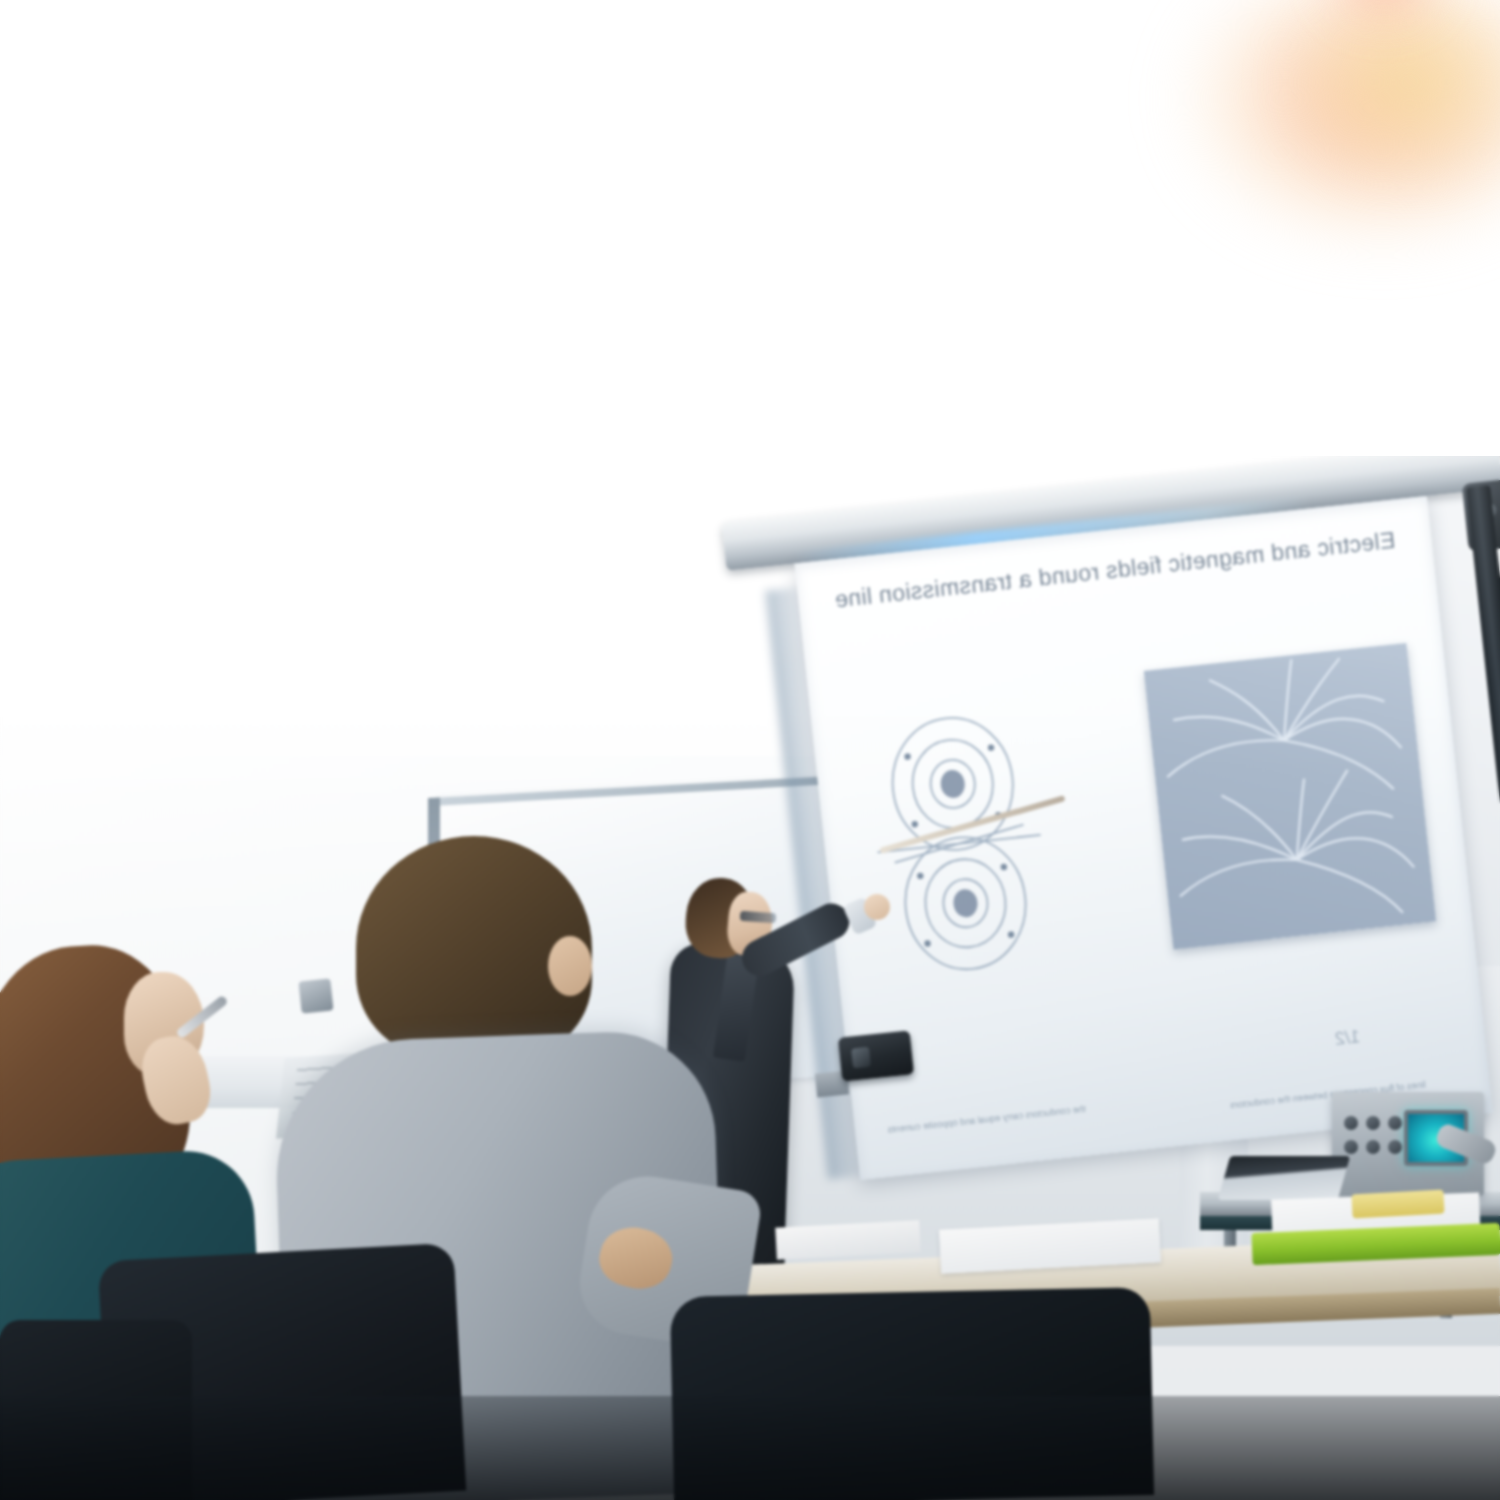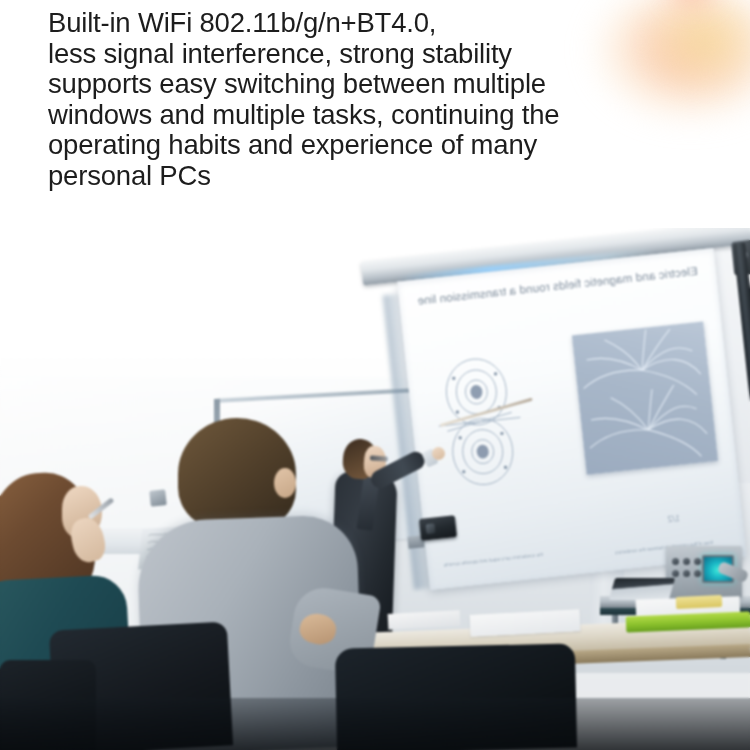--- a/index.html
+++ b/index.html
@@ -493,26 +493,20 @@
 <body>
 
 <div class="page">
 
   <div class="glow">
     <div class="b1"></div>
     <div class="b2"></div>
     <div class="b3"></div>
   </div>
 
-  <div class="caption">Built-in WiFi 802.11b/g/n+BT4.0,
-less signal interference, strong stability
-supports easy switching between multiple
-windows and multiple tasks, continuing the
-operating habits and experience of many
-personal PCs</div>
 
   <div class="photo">
 
     <div class="ph wall-top"></div>
     <div class="ph wall-left"></div>
     <div class="ph wall-right"></div>
     <div class="ph wall-back"></div>
     <div class="ph pillar"></div>
     <div class="ph blue-strip"></div>
 

